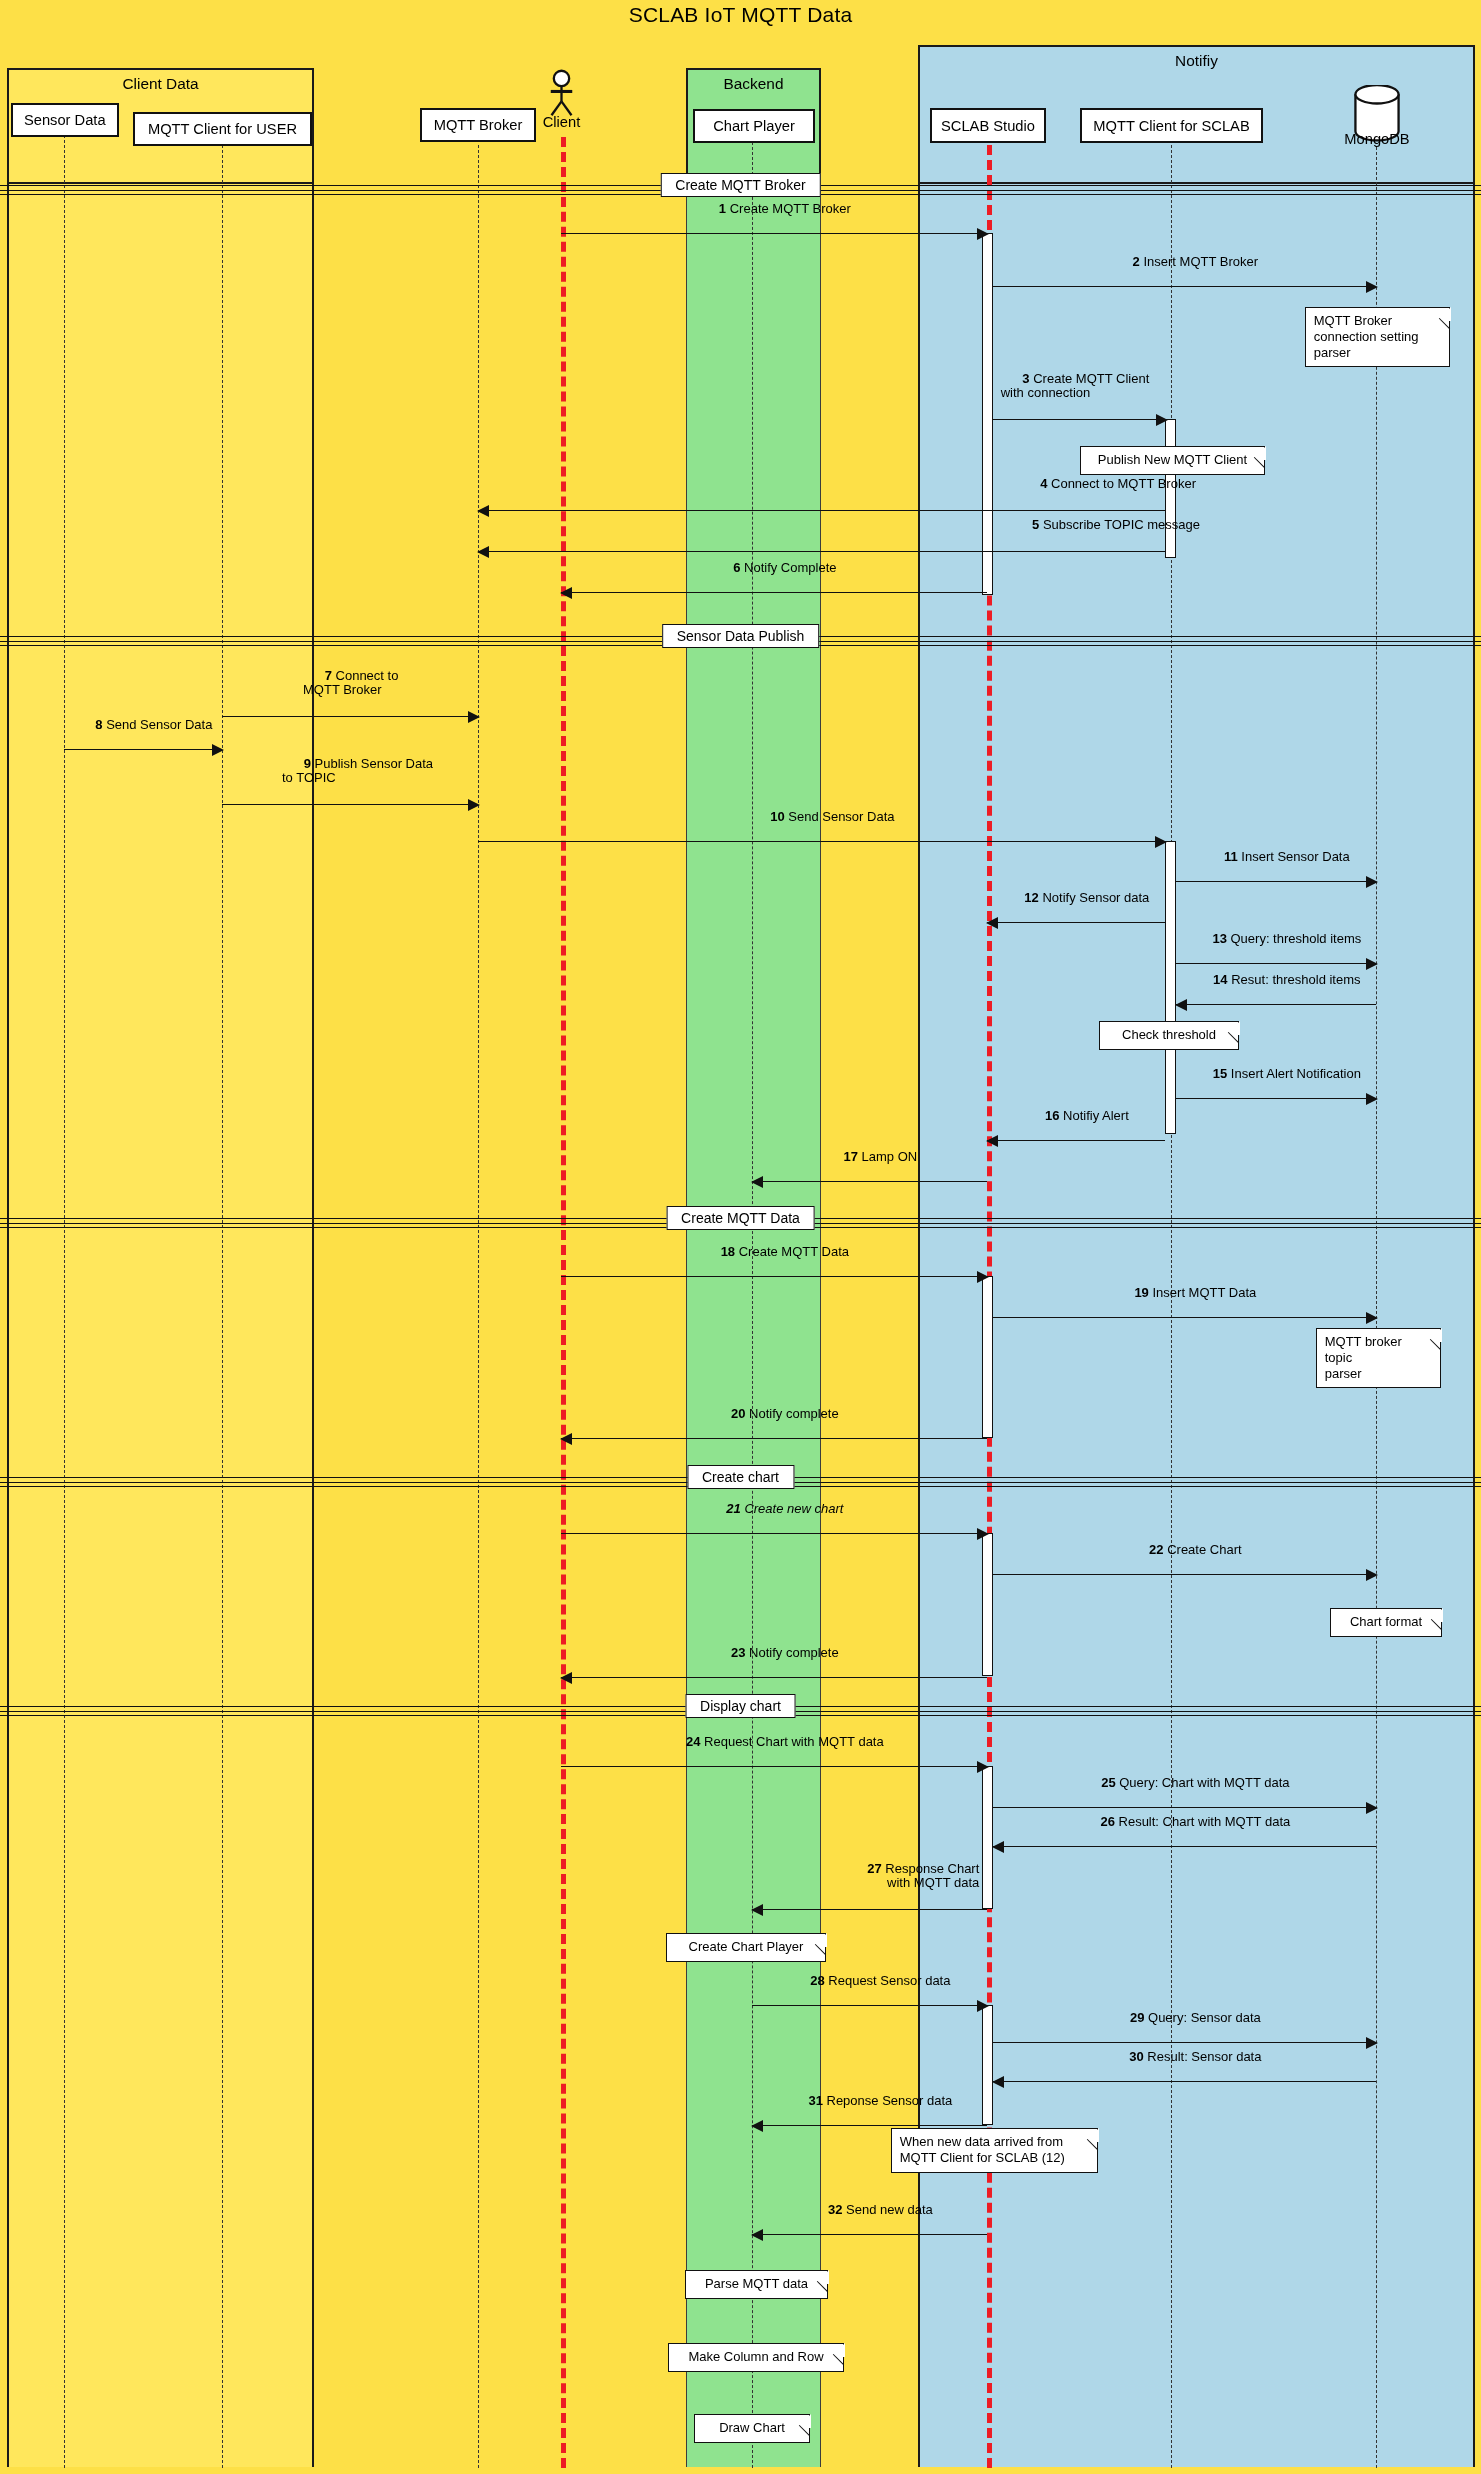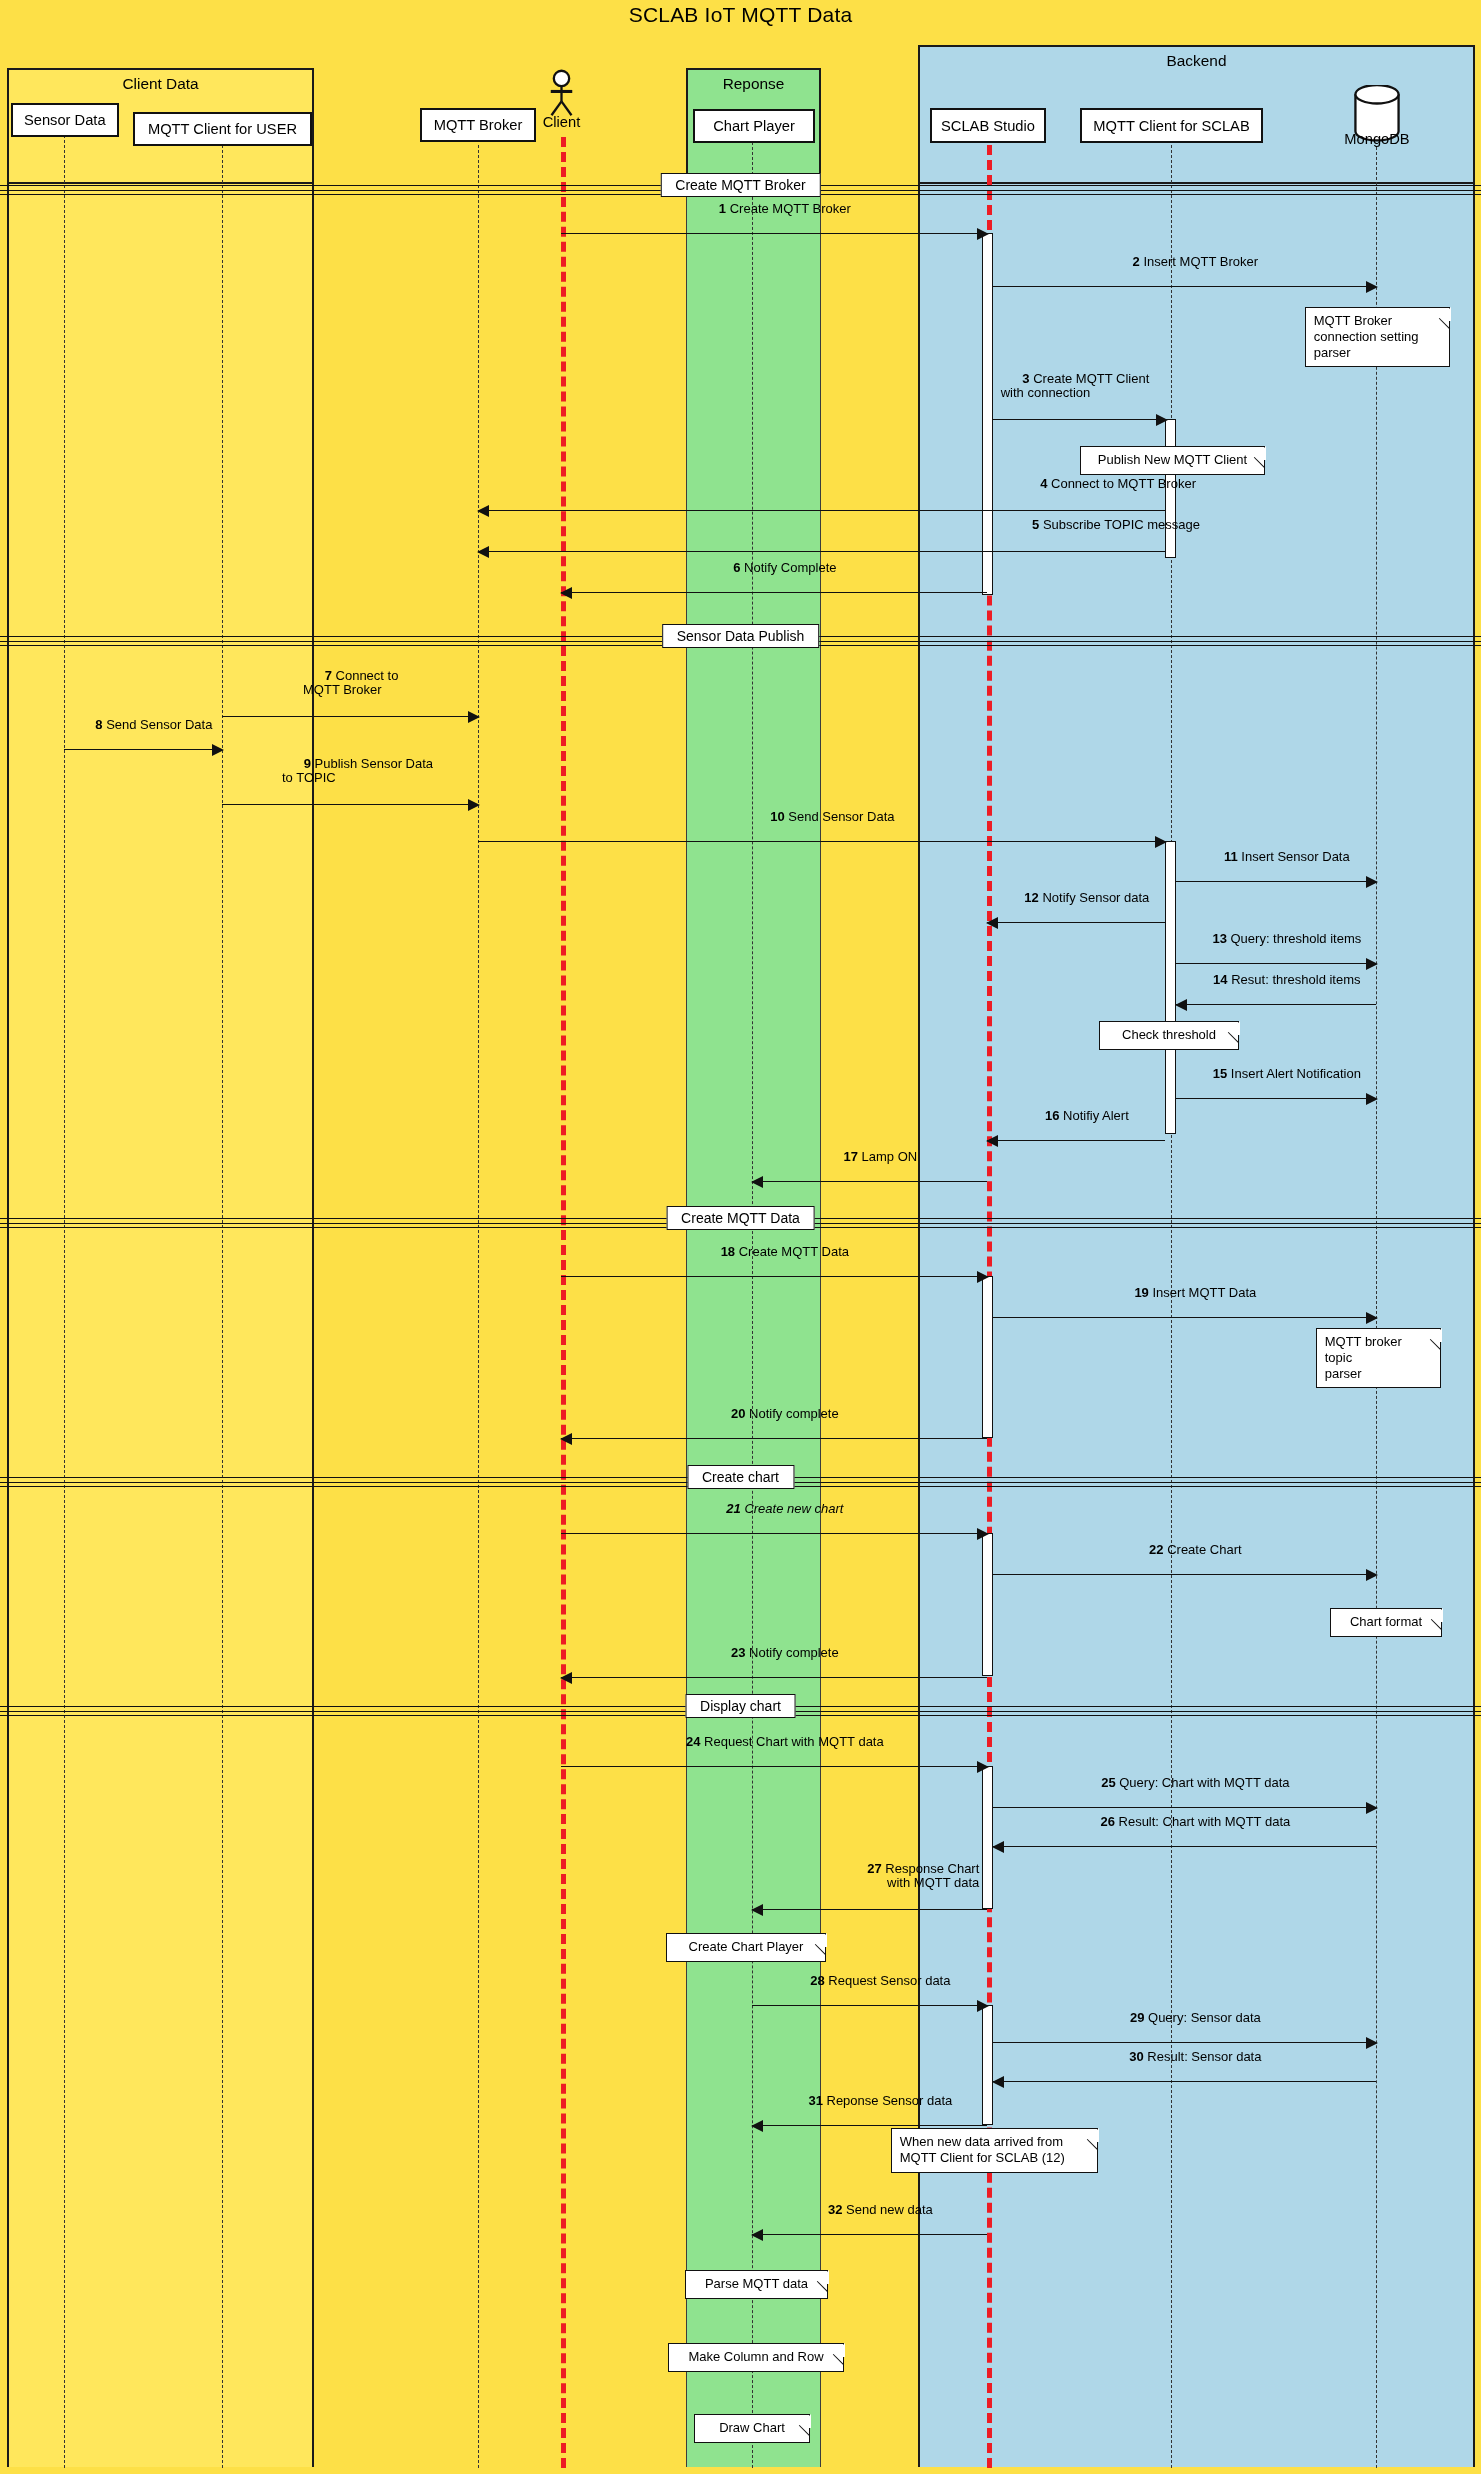--- a/index.html
+++ b/index.html
@@ -76,24 +76,24 @@
   <div class="title">SCLAB IoT MQTT Data</div>
 
   <div class="band band-client" style="left:7px;top:177px;width:307px;height:2290px;"></div>
   <div class="band band-front" style="left:686px;top:177px;width:135px;height:2290px;"></div>
   <div class="band band-back" style="left:918px;top:177px;width:557px;height:2290px;"></div>
 
   <div class="group g-client" style="left:7px;top:68px;width:307px;height:116px;">
     <div class="group-label">Client Data</div>
   </div>
   <div class="group g-front" style="left:686px;top:68px;width:135px;height:116px;">
-    <div class="group-label">Reponse</div>
+    <div class="group-label">Backend</div>
   </div>
   <div class="group g-back" style="left:918px;top:45px;width:557px;height:139px;">
-    <div class="group-label">Backend</div>
+    <div class="group-label">Notifiy</div>
   </div>
 
   <div class="lifeline" style="left:64px;top:135px;height:2333px;"></div>
   <div class="lifeline" style="left:222px;top:135px;height:2333px;"></div>
   <div class="lifeline" style="left:478px;top:145px;height:2323px;"></div>
   <div class="lifeline red" style="left:561px;top:137px;height:2331px;"></div>
   <div class="lifeline" style="left:752px;top:137px;height:2331px;"></div>
   <div class="lifeline red" style="left:987px;top:145px;height:2323px;"></div>
   <div class="lifeline" style="left:1171px;top:145px;height:2323px;"></div>
   <div class="lifeline" style="left:1376px;top:147px;height:2321px;"></div>

